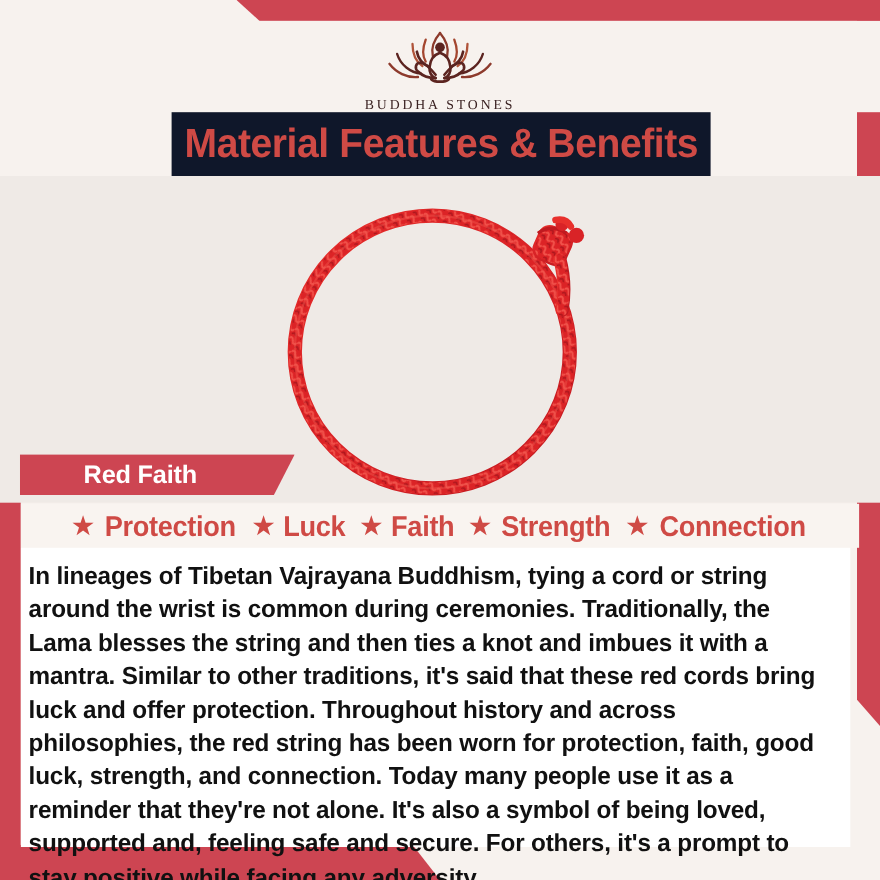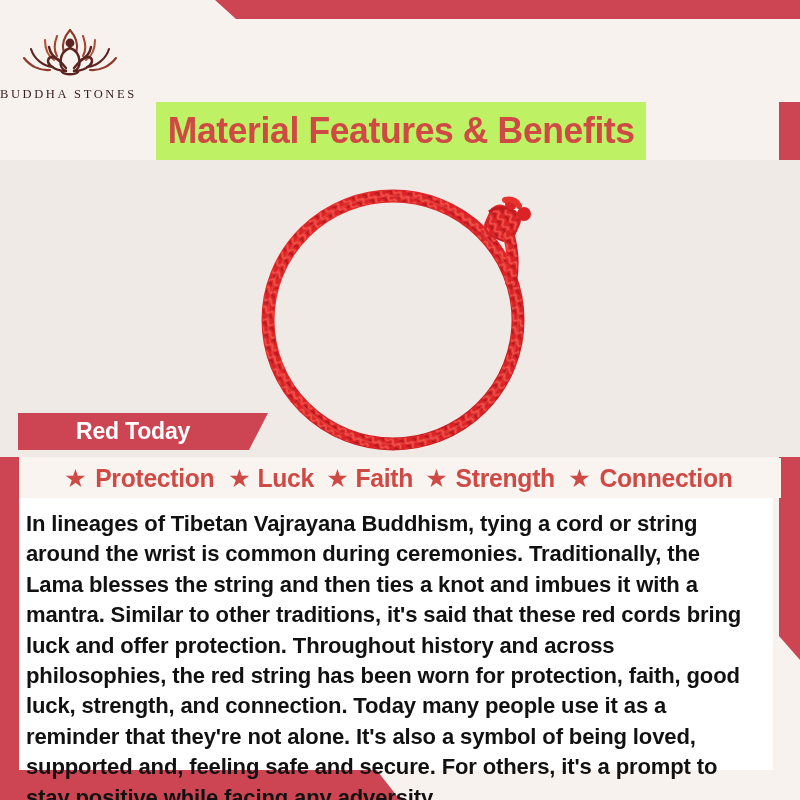--- a/index.html
+++ b/index.html
@@ -56,37 +56,37 @@
   }
 
   
   .brand {
     position: absolute;
     top: 19px; left: 0;
     width: 800px; height: 83px;
     background: #f7f2ee;
     display: flex;
     flex-direction: column;
-    align-items: flex-start;
+    align-items: center;
     justify-content: flex-start;
   }
   .brand-mark { margin-top: 1px; }
   .brand-name {
     font-family: "Liberation Serif", serif;
     font-size: 12.5px;
     letter-spacing: 2.6px;
     color: #3a2222;
     margin-top: 1px;
   }
 
   .title-band {
     position: absolute;
     top: 102px; left: 156px;
     width: 490px; height: 58px;
-    background: #bef264;
+    background: #0f172a;
     display: flex;
     align-items: center;
     justify-content: center;
   }
   .title-text {
     font-family: "Liberation Sans Narrow", "Liberation Sans", sans-serif;
     font-weight: bold;
     font-size: 37px;
     color: #cf4a45;
     letter-spacing: -0.4px;
@@ -255,21 +255,21 @@
           <path d="M262 22 q10 -2 14 6" stroke="#e8302c" stroke-width="6" fill="none" stroke-linecap="round"></path>
         </g>
 
         <path d="M266 58 q6 22 2 46" stroke="url(#cordgrad)" stroke-width="12" fill="none" stroke-linecap="round"></path>
         <path d="M266 58 q6 22 2 46" stroke="url(#braid)" stroke-width="10" fill="none" stroke-linecap="round"></path>
       </svg>
     </div>
   </div>
 
   <div class="label-banner">
-    <span class="label-text">Red Today</span>
+    <span class="label-text">Red Faith</span>
   </div>
 
   <div class="benefits">
     <div class="benefit">
       <span class="star">★</span>
       <span class="benefit-label">Protection</span>
     </div>
     <div class="benefit">
       <span class="star">★</span>
       <span class="benefit-label">Luck</span>

